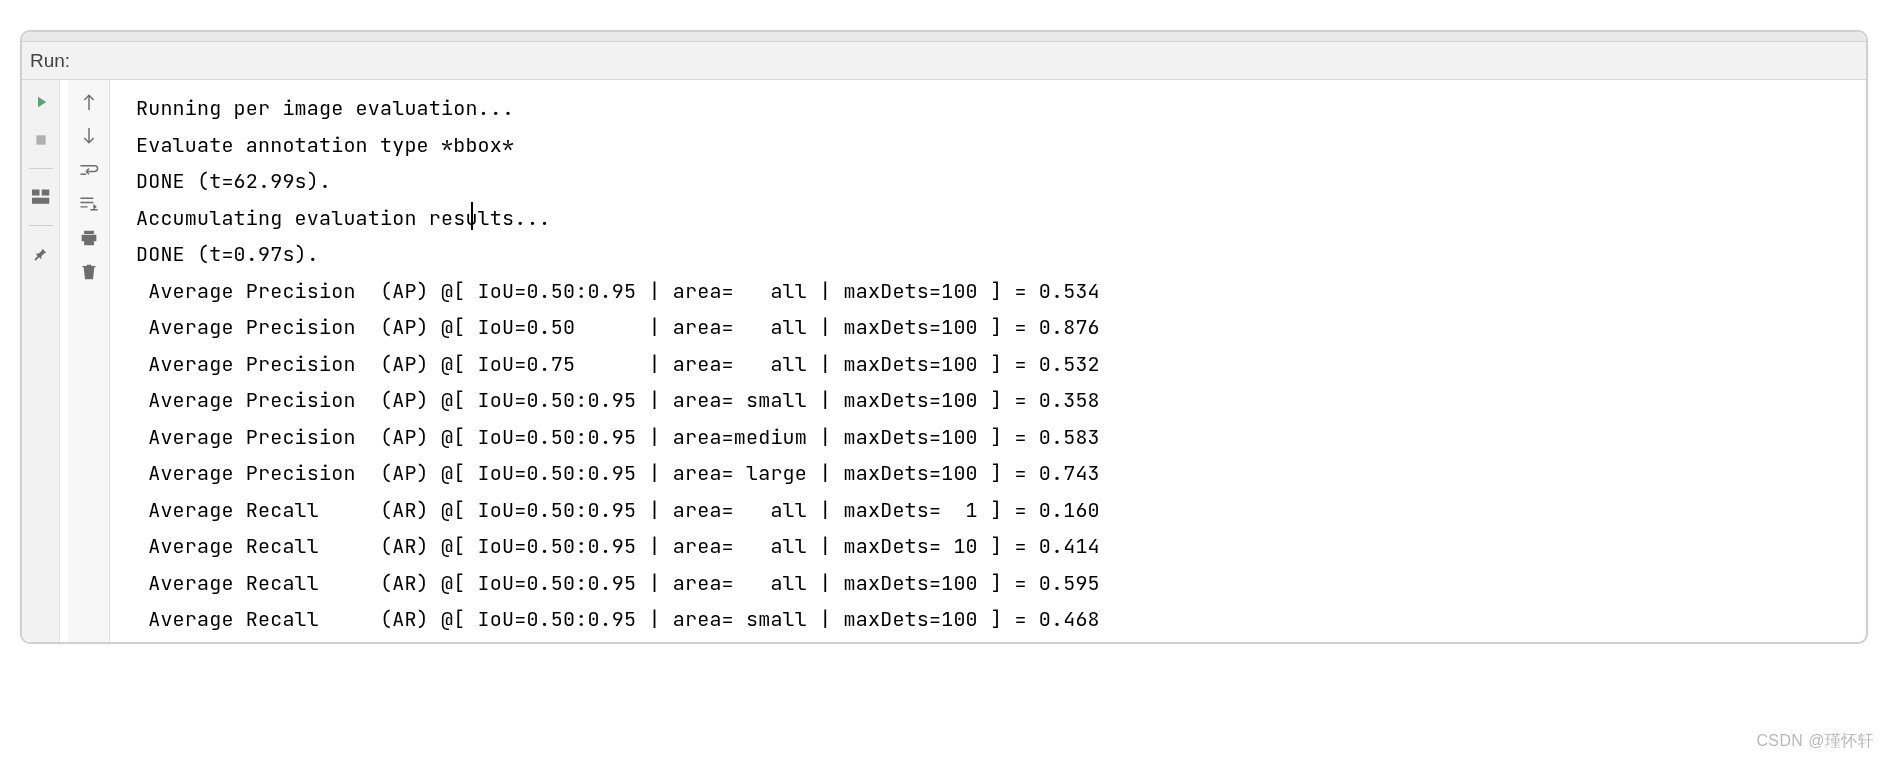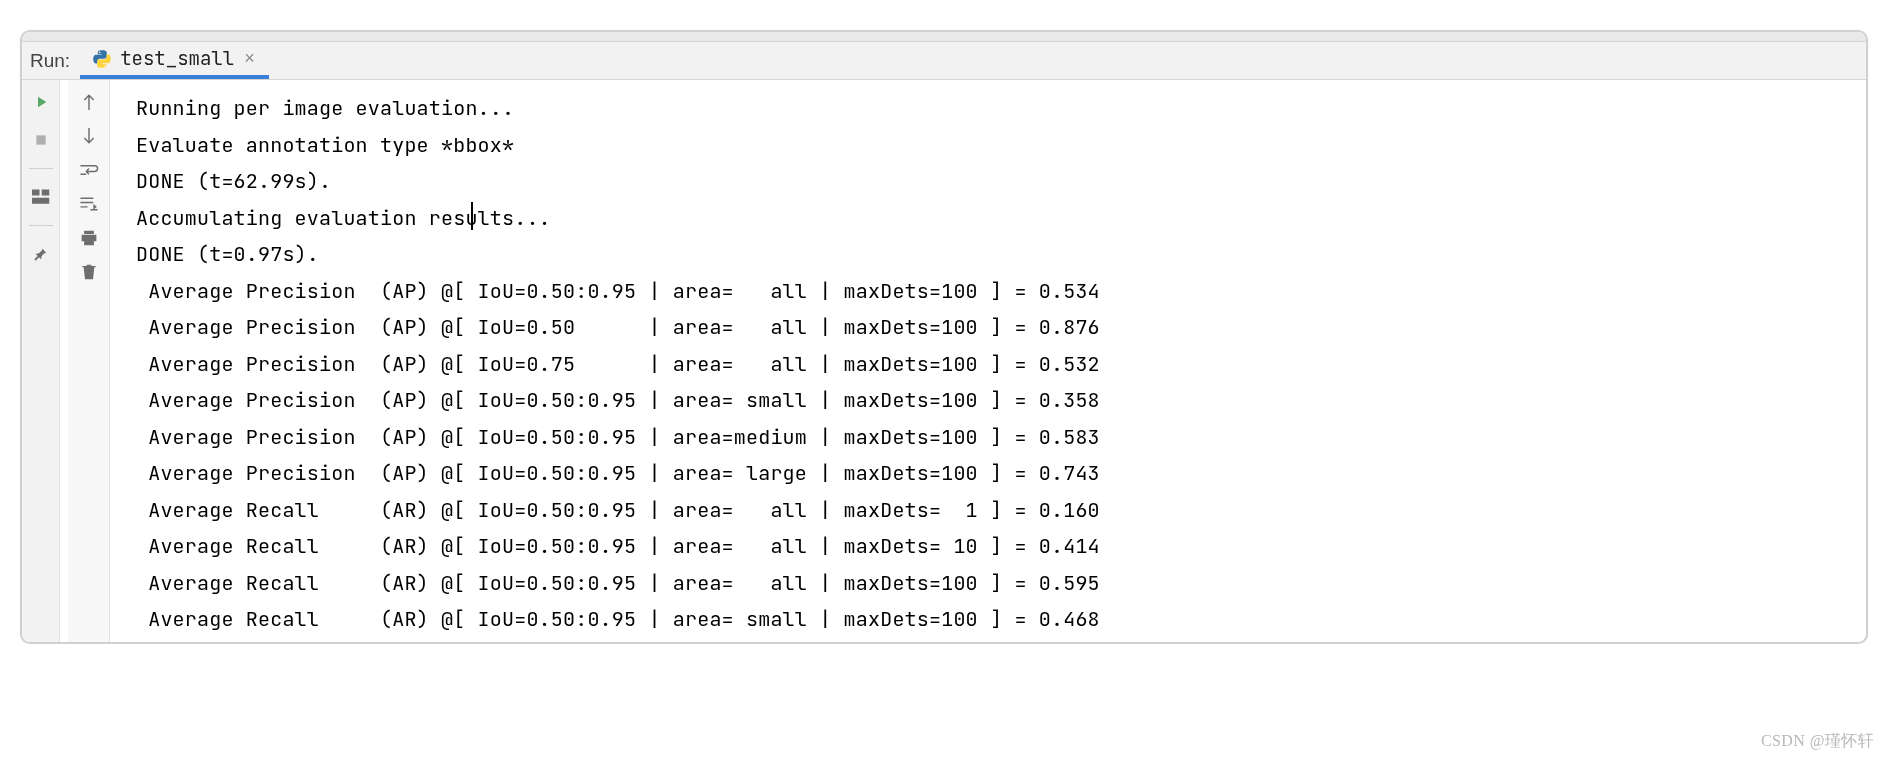--- a/index.html
+++ b/index.html
@@ -110,42 +110,32 @@
     background: #000;
     left: 353px;
     top: 122px;
   }
   .watermark {
     position: fixed;
     right: 14px;
     bottom: 6px;
     font-size: 16px;
     color: #b8b8b8;
-    font-family: Liberation Serif, serif;
+    font-family: Liberation Sans, sans-serif;
     letter-spacing: 0.4px;
   }
 </style>
 </head>
 <body>
 
 <div class="outer">
   <div class="title-bar"></div>
 
   <div class="tab-row">
     <span class="run-label">Run:</span>
-    <div class="tab">
-      <span class="tab-icon">
-        <svg width="20" height="20" viewBox="0 0 32 32">
-          <path fill="#3572A5" d="M15.9 2c-7 0-6.5 3-6.5 3v3.2h6.6v.9H6.8S2 8.5 2 15.9s4.2 7.1 4.2 7.1h2.5v-3.4s-.1-4.2 4.1-4.2h6.9s3.9.1 3.9-3.8V5.3S24.2 2 15.9 2zm-3.6 2.1a1.3 1.3 0 1 1 0 2.6 1.3 1.3 0 0 1 0-2.6z"></path>
-          <path fill="#FFD43B" d="M16.1 30c7 0 6.5-3 6.5-3v-3.2H16v-.9h9.2S30 23.5 30 16.1 25.8 9 25.8 9h-2.5v3.4s.1 4.2-4.1 4.2h-6.9s-3.9-.1-3.9 3.8v6.3S7.8 30 16.1 30zm3.6-2.1a1.3 1.3 0 1 1 0-2.6 1.3 1.3 0 0 1 0 2.6z"></path>
-        </svg>
-      </span>
-      <span class="tab-name">test_small</span>
-      <span class="close-x">×</span>
-    </div>
   </div>
 
   <div class="body-row">
 
     <div class="gutter">
       <span class="ico">
         <svg width="18" height="18" viewBox="0 0 24 24">
             <path fill="#59A869" d="M8 5v14l11-7z"></path>
           </svg>
       </span>

